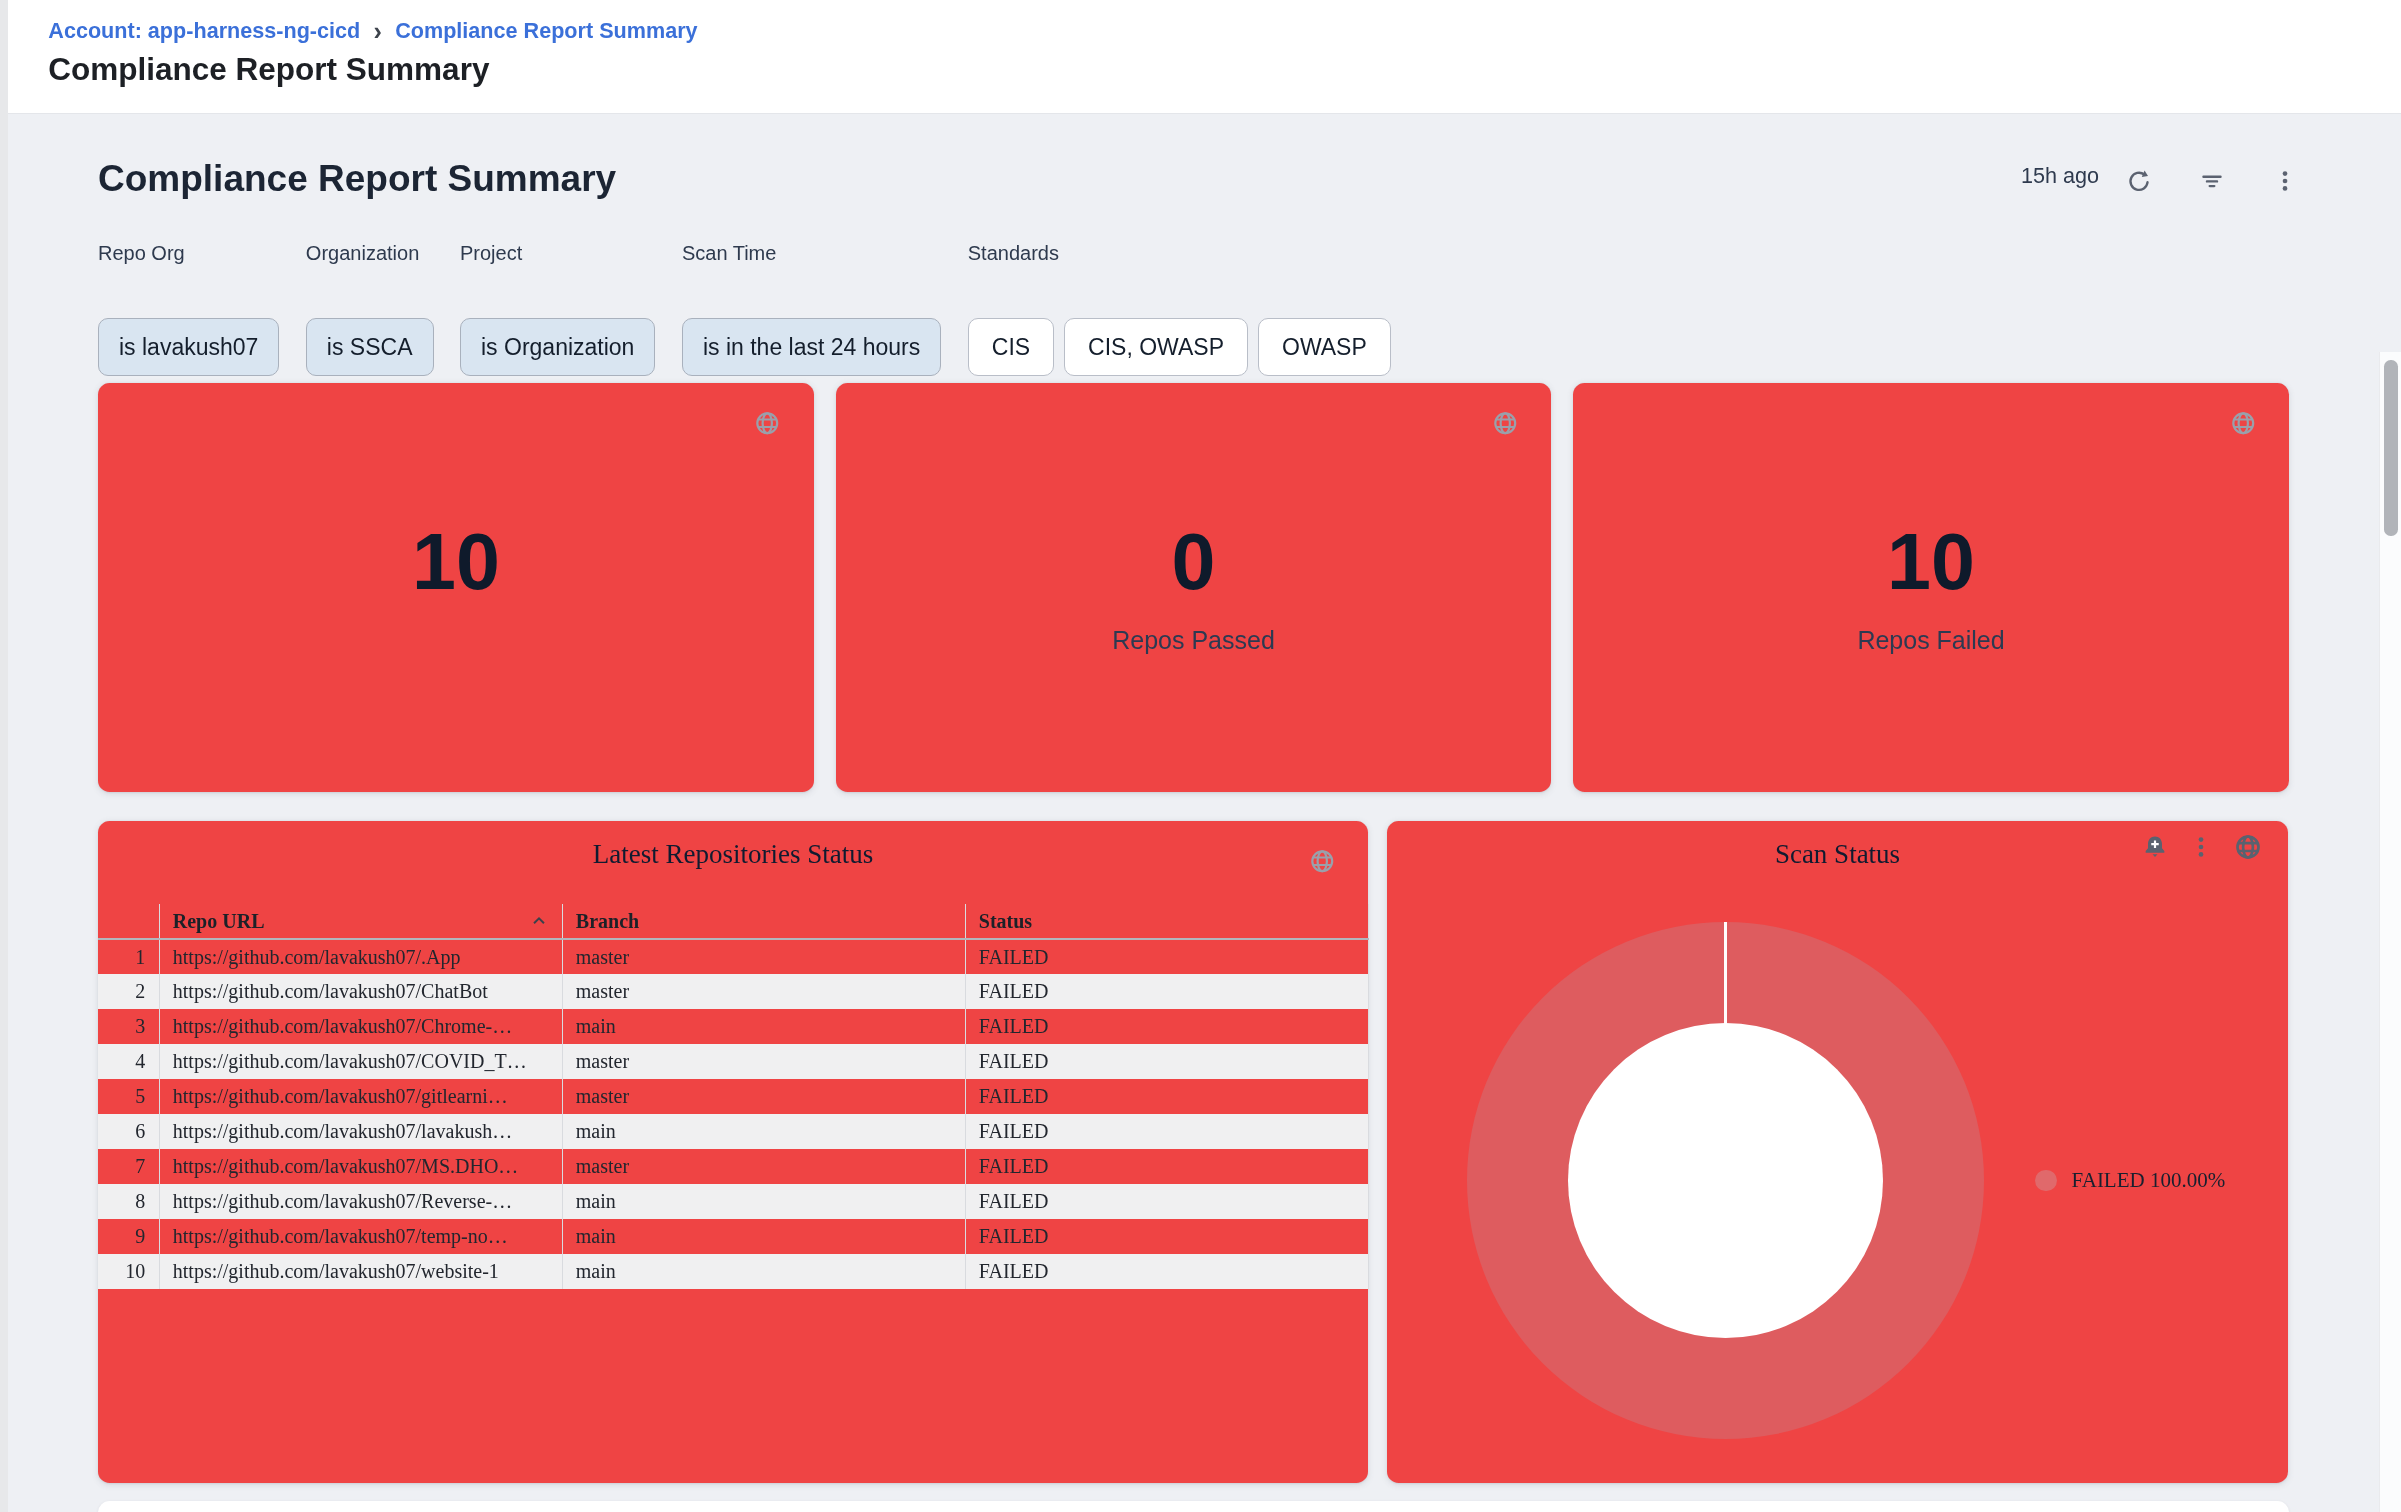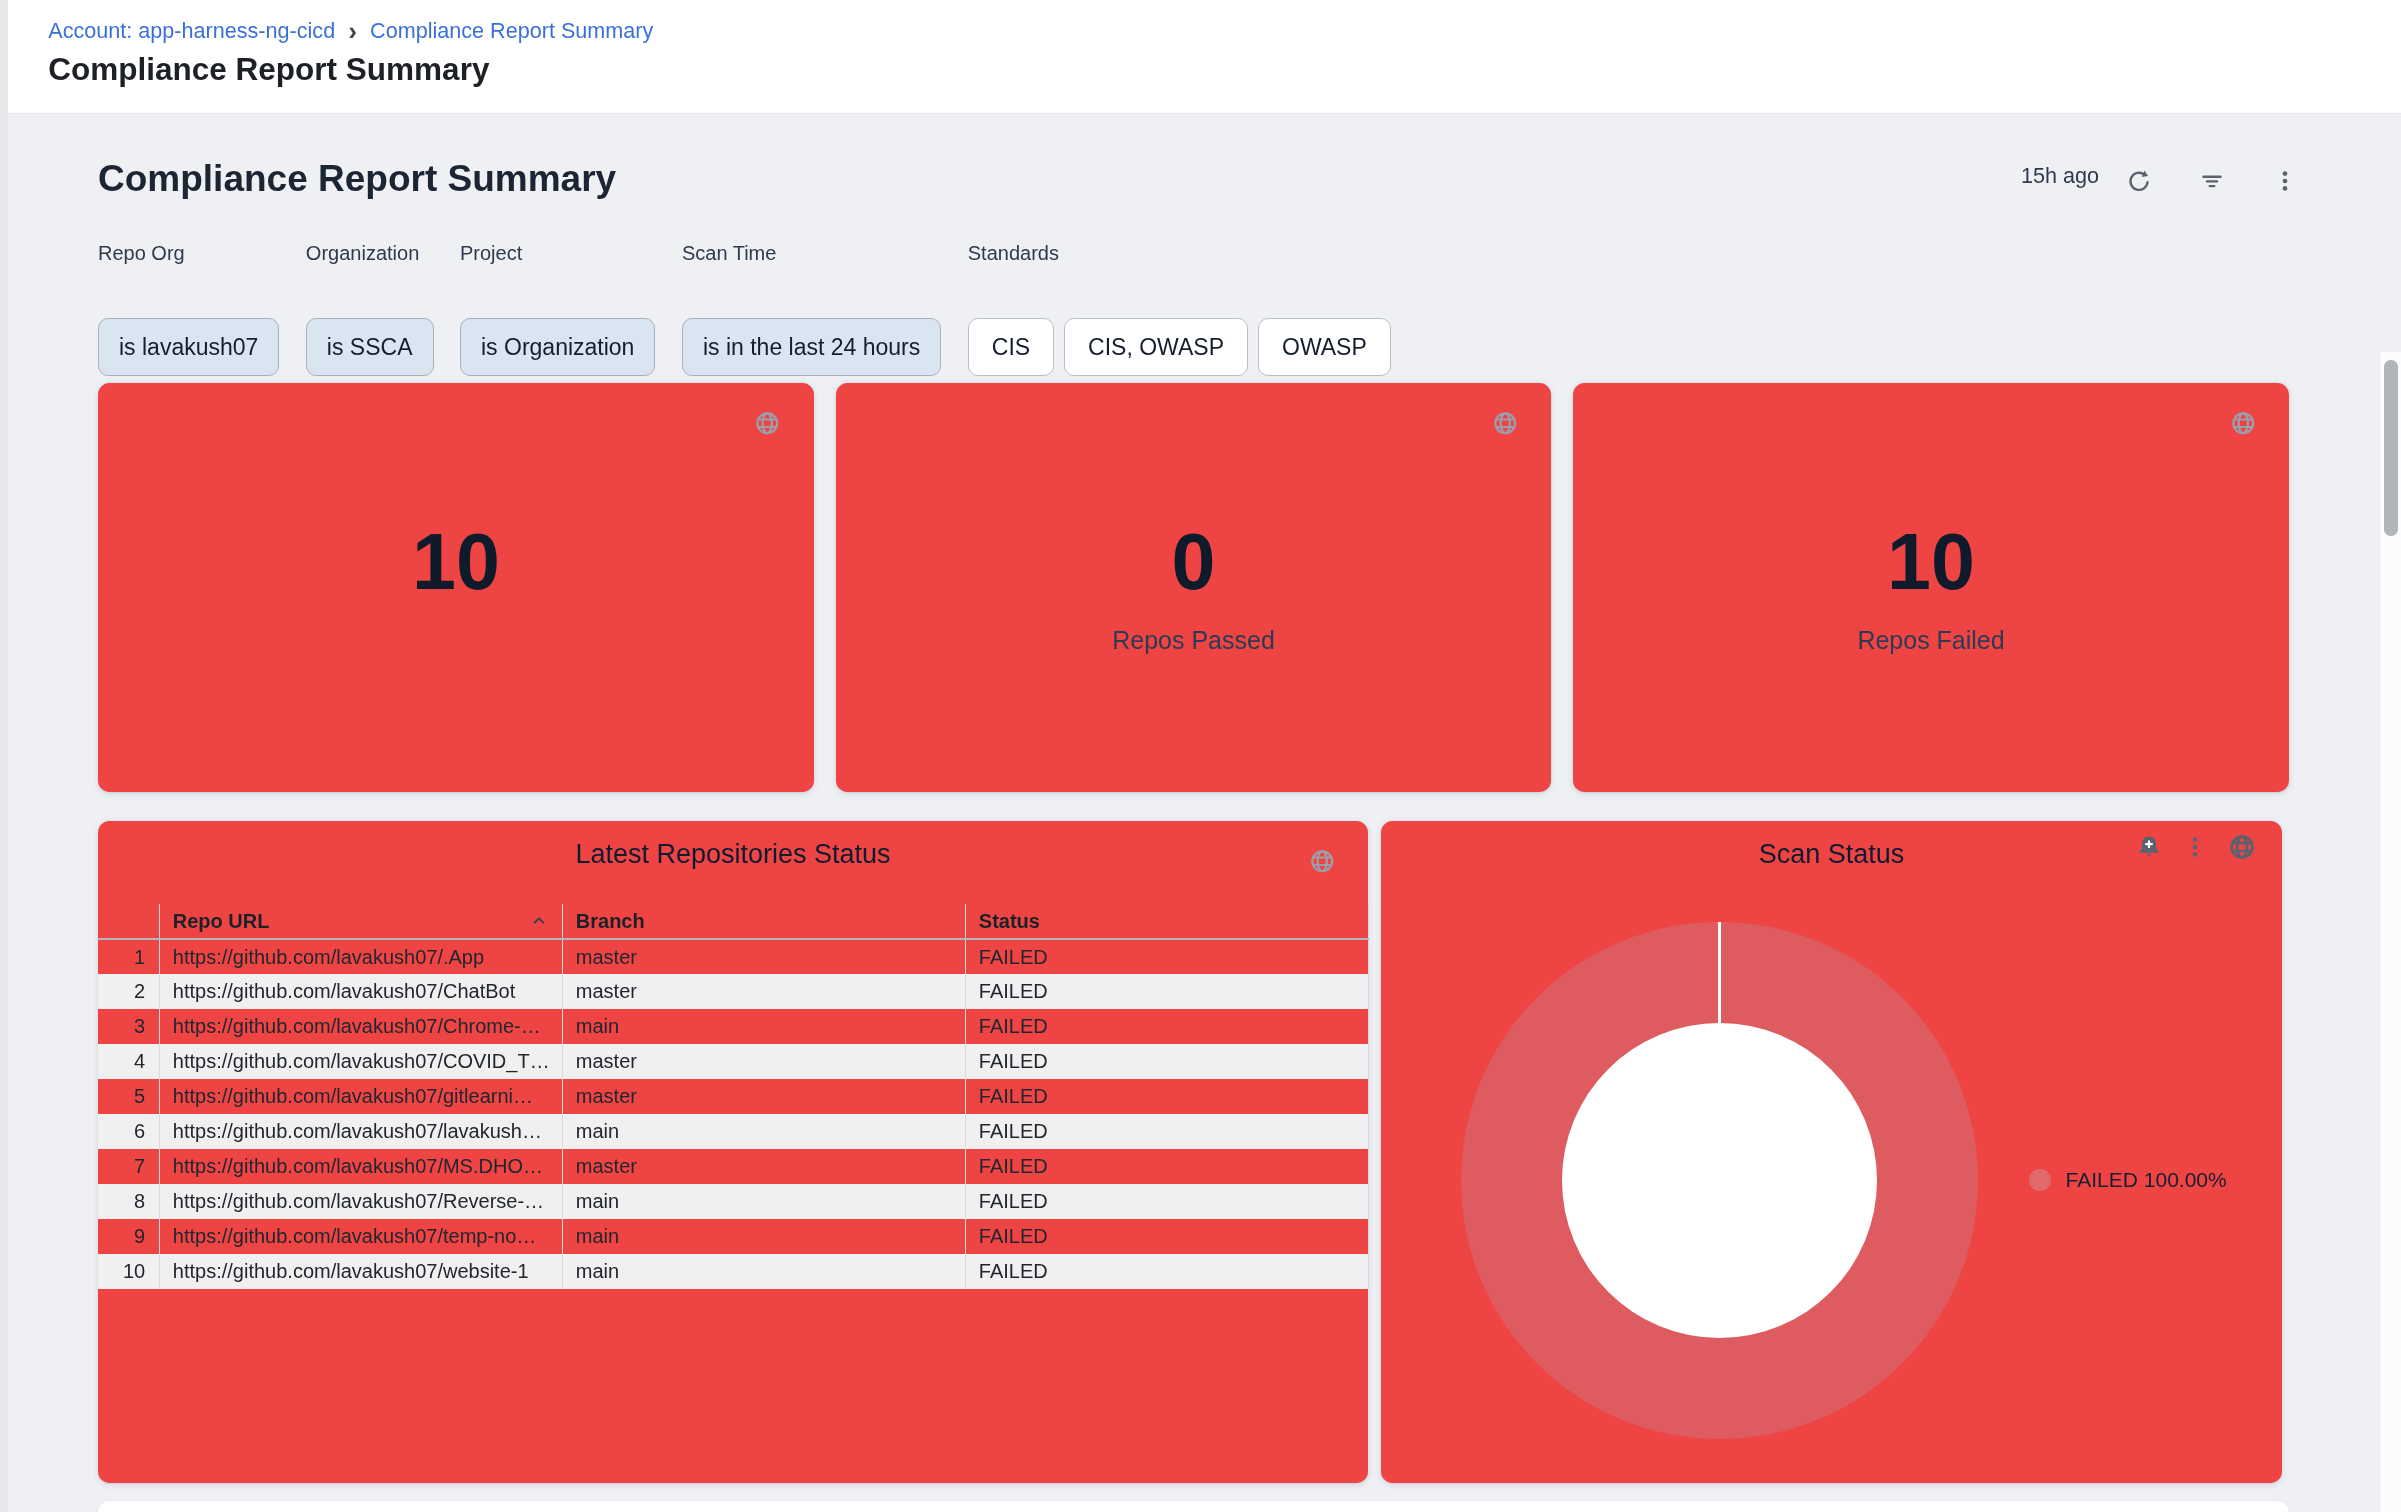--- a/index.html
+++ b/index.html
@@ -5,21 +5,21 @@
   * { margin:0; padding:0; box-sizing:border-box; }
   html,body { width:2401px; height:1512px; overflow:hidden; }
   body { font-family:"Liberation Sans", sans-serif; background:#eef0f4; color:#22262e; }
   #app { position:relative; width:2401px; height:1512px; }
 
   .left-rail { position:absolute; left:0; top:0; width:8.3px; height:100%; background:#e7e8ea; }
 
   
   .top-header { position:absolute; left:8.3px; top:0; right:0; height:114px; background:#ffffff; border-bottom:0.8px solid #e4e6ea; }
   .breadcrumb { position:absolute; left:40px; top:18px; font-size:21.6px; display:flex; align-items:center; }
-  .crumb-link { color:#3b70d9; text-decoration:none; cursor:pointer; }
+  .crumb-link { color:#3b70d9; text-decoration:none; cursor:pointer;font-weight:bold; }
   .crumb-sep { color:#3d434c; font-size:25px; font-weight:700; margin:0 13.3px; line-height:1; }
   .page-title { position:absolute; left:40px; top:51px; font-size:31.5px; font-weight:700; color:#1d2025; }
 
   
   .dash-title { position:absolute; left:98px; top:158px; font-size:37px; font-weight:700; color:#1c2534; }
   .dash-meta { position:absolute; right:101px; top:163px; height:36px; display:flex; color:#5b6270; }
   .refreshed { font-size:21.6px; color:#2e3a4e; margin-right:25px; }
   .dash-icons { display:flex; align-items:center; gap:43px; }
   .icon-btn { width:30px; height:30px; display:flex; align-items:center; justify-content:center; cursor:pointer; color:#5b6270; }
   .icon-btn svg { width:28px; height:28px; }
@@ -36,21 +36,21 @@
   
   .card { background:#ef4444; border-radius:11.6px; box-shadow:0 1.7px 6.6px rgba(96,97,112,0.16), 0 0.8px 1.7px rgba(40,41,61,0.08); }
   .stats { position:absolute; left:98px; top:383px; width:2191px; display:flex; gap:21.6px; }
   .stat-card { flex:1; height:409px; position:relative; }
   .card-globe { position:absolute; top:26.5px; right:33px; width:26.5px; height:26.5px; color:#9aa0ab; cursor:pointer; }
   .card-globe svg { width:26.5px; height:26.5px; }
   .stat-value { text-align:center; margin-top:139px; font-size:79px; font-weight:700; color:#0f1a2b; line-height:1; }
   .stat-label { text-align:center; margin-top:25px; font-size:25px; color:#2c3a52; }
 
   
-  .bottom { position:absolute; left:98px; top:821px; width:2191px; height:662px; display:flex; gap:13px; }
+  .bottom { position:absolute; left:98px; top:821px; width:2191px; height:662px; display:flex; gap:19px;font-family:Liberation Serif, serif; }
   .table-card { width:1270px; height:662px; position:relative; }
   .scan-card  { width:901px; height:662px; position:relative; }
   .card-title { text-align:center; padding-top:18px; font-size:27px; color:#101b30; }
 
   
   .repo-table { position:absolute; top:83px; left:0; width:1270px; border-collapse:collapse; table-layout:fixed; font-size:20px; }
   .repo-table col.c-num { width:61px; }
   .repo-table col.c-url, .repo-table col.c-branch, .repo-table col.c-status { width:403px; }
   .repo-table th { height:35px; font-size:20px; font-weight:700; color:#1c2128; text-align:left; padding:0 0 0 13.3px; border-bottom:2.5px solid #b2b6bd; }
   .repo-table th + th, .repo-table td + td { border-left:0.8px solid #d9dbdf; }

